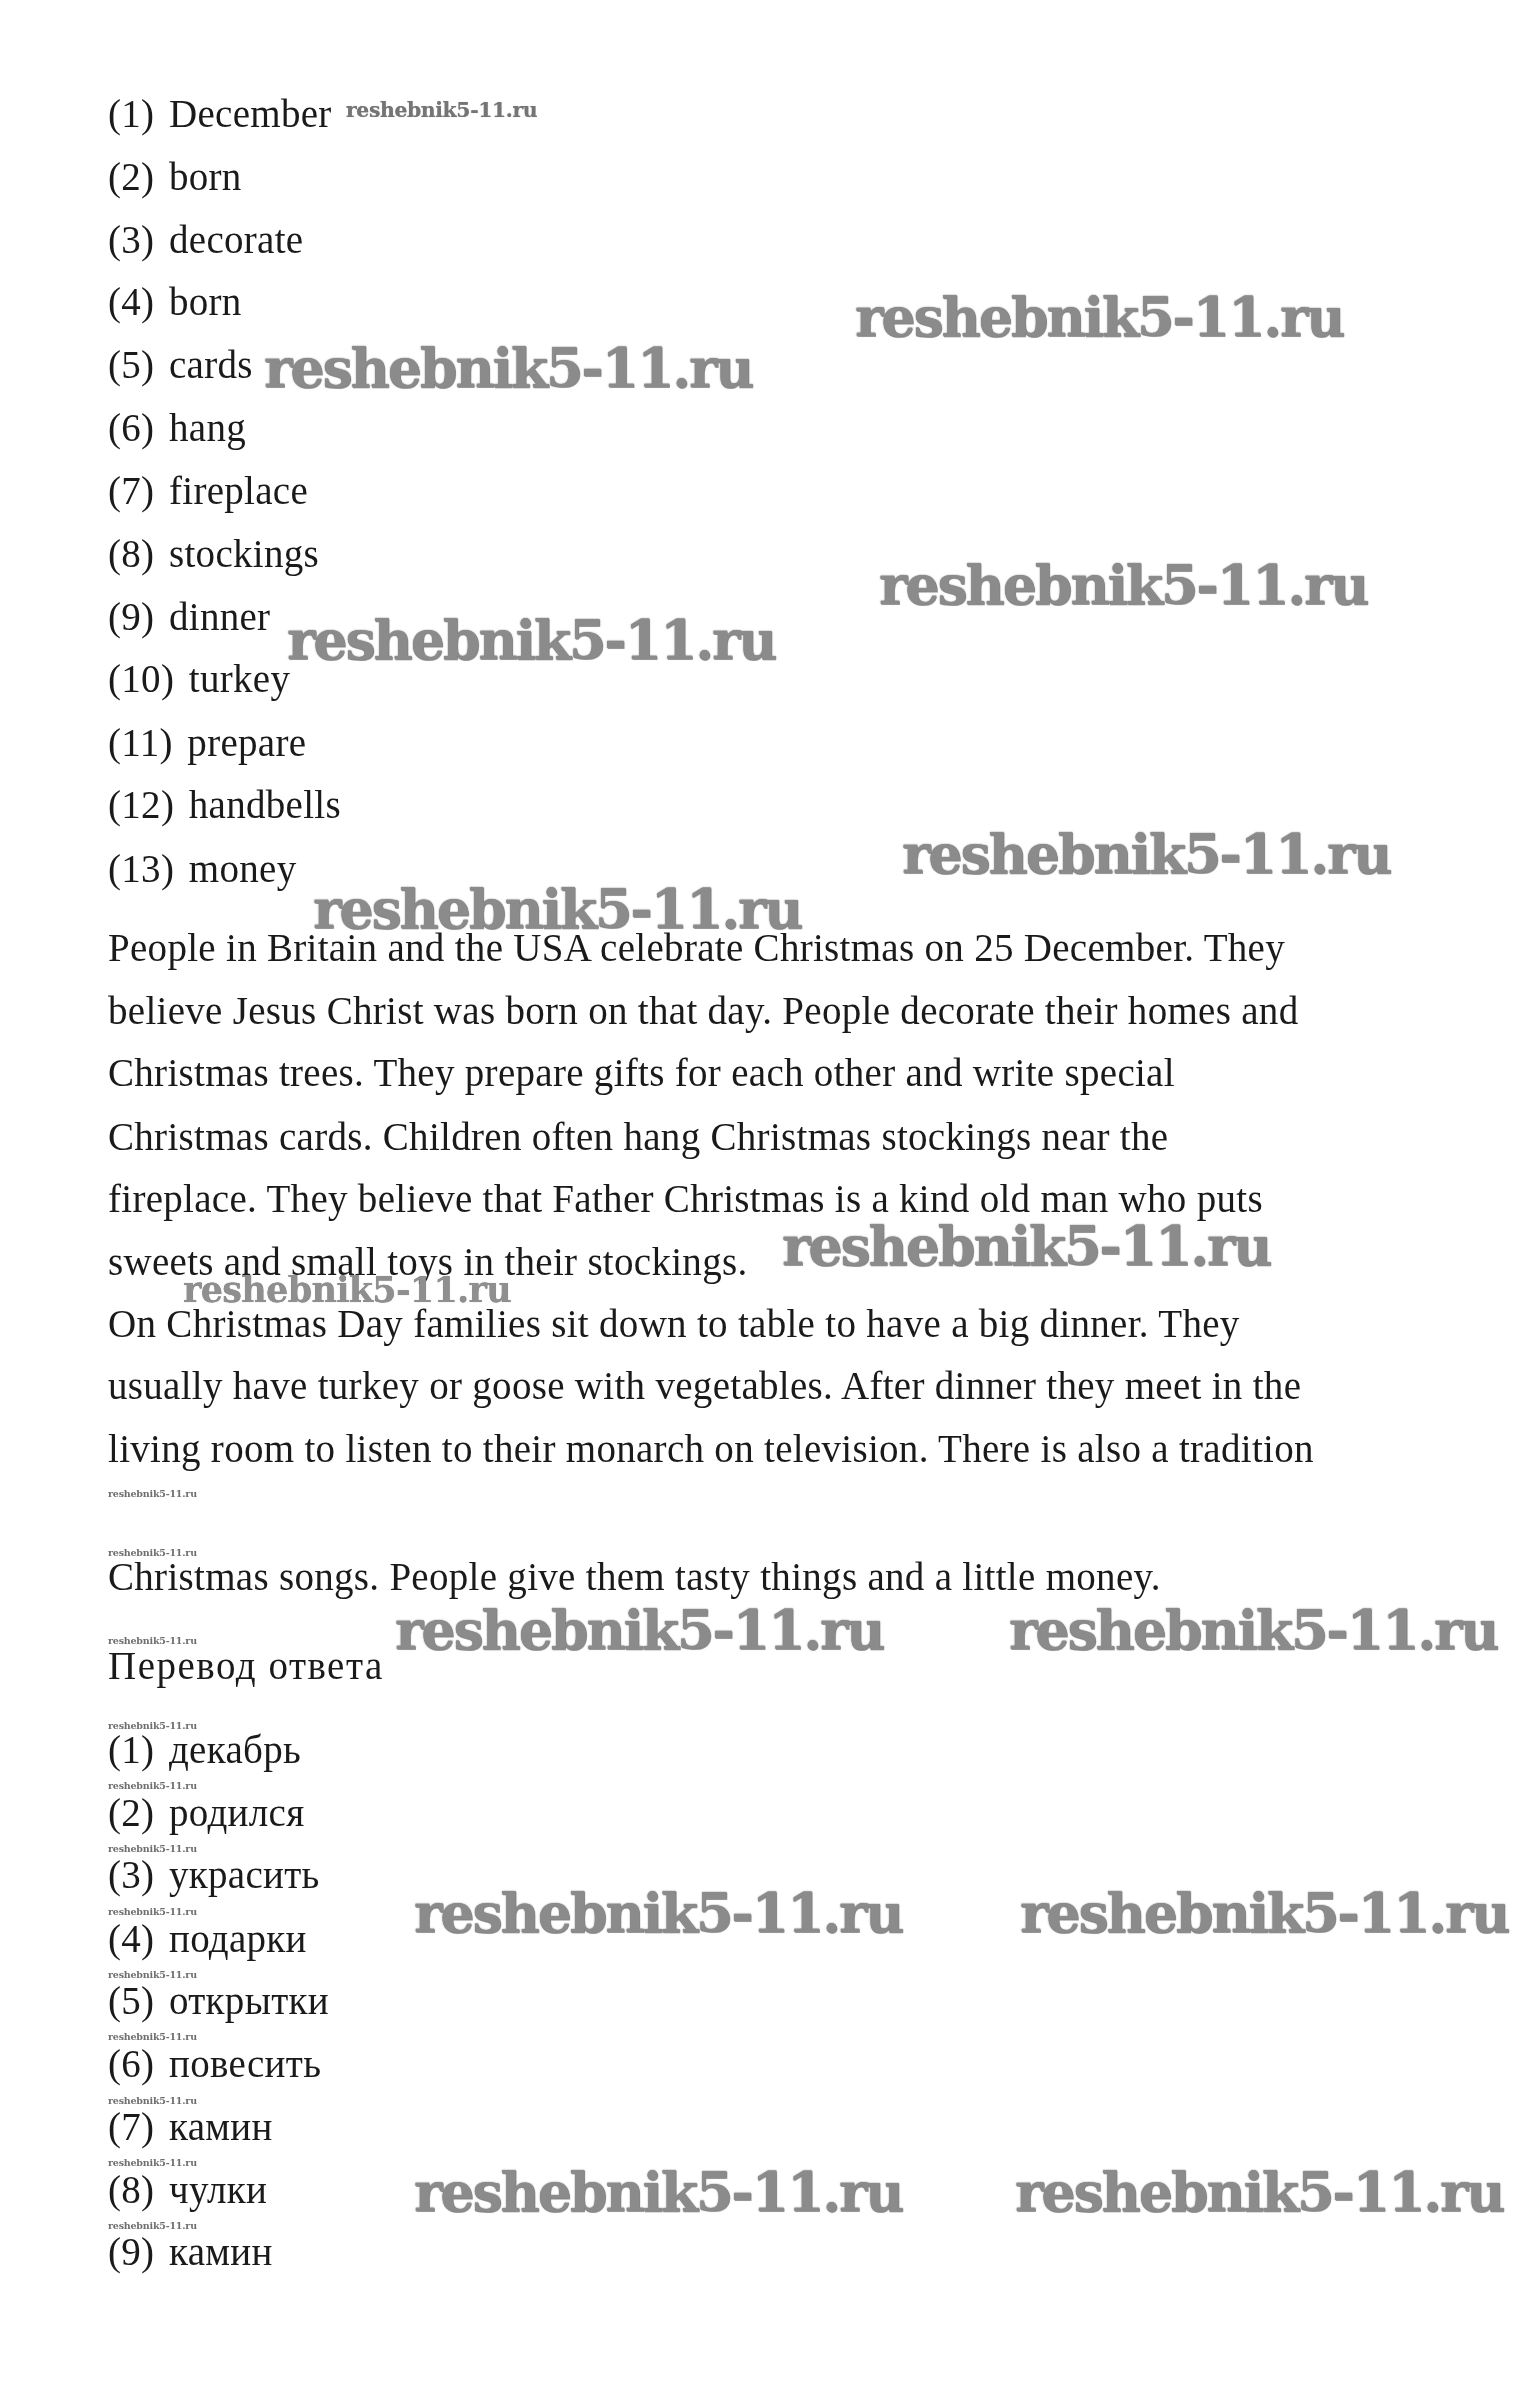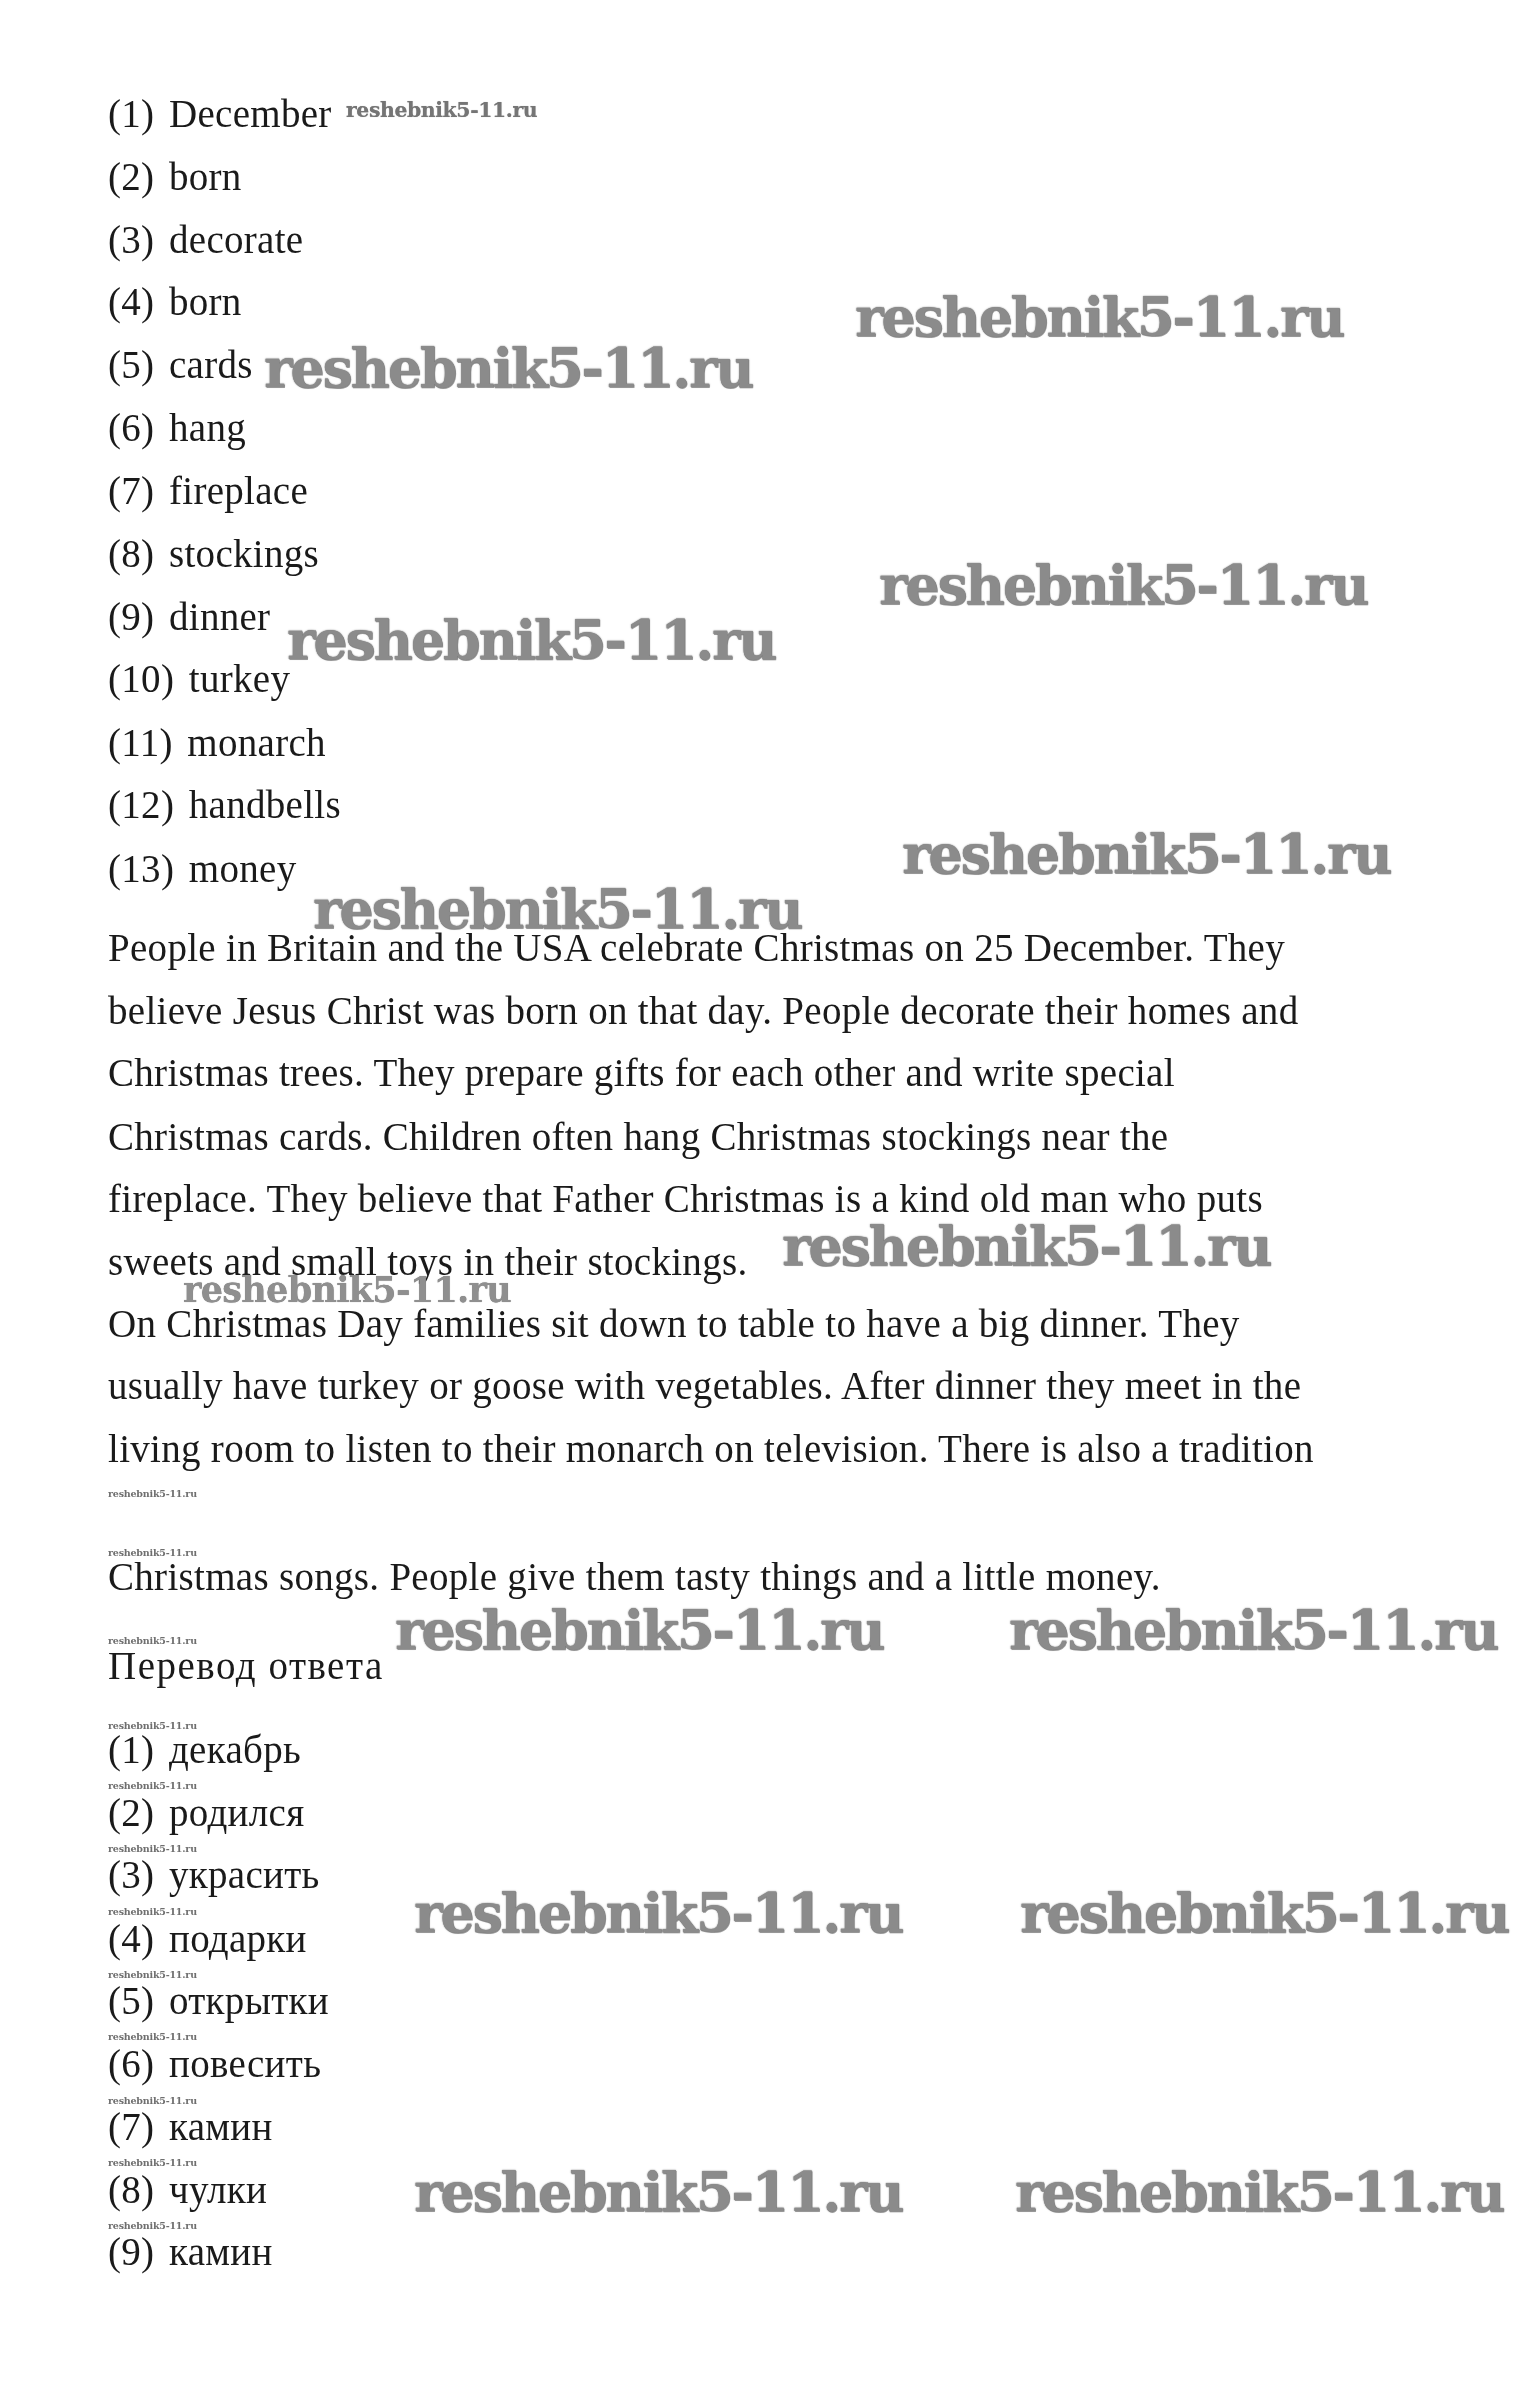--- a/index.html
+++ b/index.html
@@ -64,21 +64,21 @@
   <div class="row" style="top:91px"><span class="num">(1)</span><span class="word">December</span></div>
   <div class="row" style="top:154px"><span class="num">(2)</span><span class="word">born</span></div>
   <div class="row" style="top:217px"><span class="num">(3)</span><span class="word">decorate</span></div>
   <div class="row" style="top:279px"><span class="num">(4)</span><span class="word">born</span></div>
   <div class="row" style="top:342px"><span class="num">(5)</span><span class="word">cards</span></div>
   <div class="row" style="top:405px"><span class="num">(6)</span><span class="word">hang</span></div>
   <div class="row" style="top:468px"><span class="num">(7)</span><span class="word">fireplace</span></div>
   <div class="row" style="top:531px"><span class="num">(8)</span><span class="word">stockings</span></div>
   <div class="row" style="top:594px"><span class="num">(9)</span><span class="word">dinner</span></div>
   <div class="row" style="top:656px"><span class="num">(10)</span><span class="word">turkey</span></div>
-  <div class="row" style="top:720px"><span class="num">(11)</span><span class="word">monarch</span></div>
+  <div class="row" style="top:720px"><span class="num">(11)</span><span class="word">prepare</span></div>
   <div class="row" style="top:782px"><span class="num">(12)</span><span class="word">handbells</span></div>
   <div class="row" style="top:846px"><span class="num">(13)</span><span class="word">money</span></div>
 
   <div class="row" style="top:925px">People in Britain and the USA celebrate Christmas on 25 December. They</div>
   <div class="row" style="top:988px">believe Jesus Christ was born on that day. People decorate their homes and</div>
   <div class="row" style="top:1050px">Christmas trees. They prepare gifts for each other and write special</div>
   <div class="row" style="top:1114px">Christmas cards. Children often hang Christmas stockings near the</div>
   <div class="row" style="top:1176px">fireplace. They believe that Father Christmas is a kind old man who puts</div>
   <div class="row" style="top:1239px">sweets and small toys in their stockings.</div>
 

